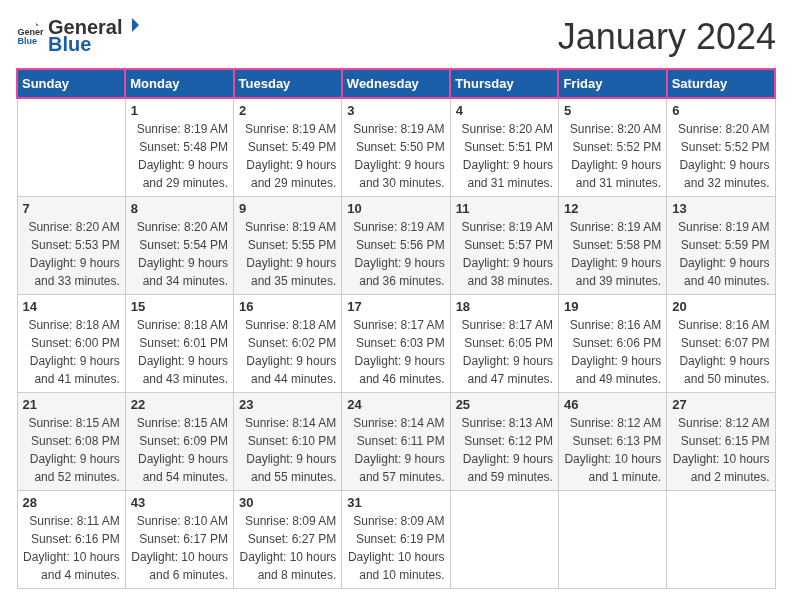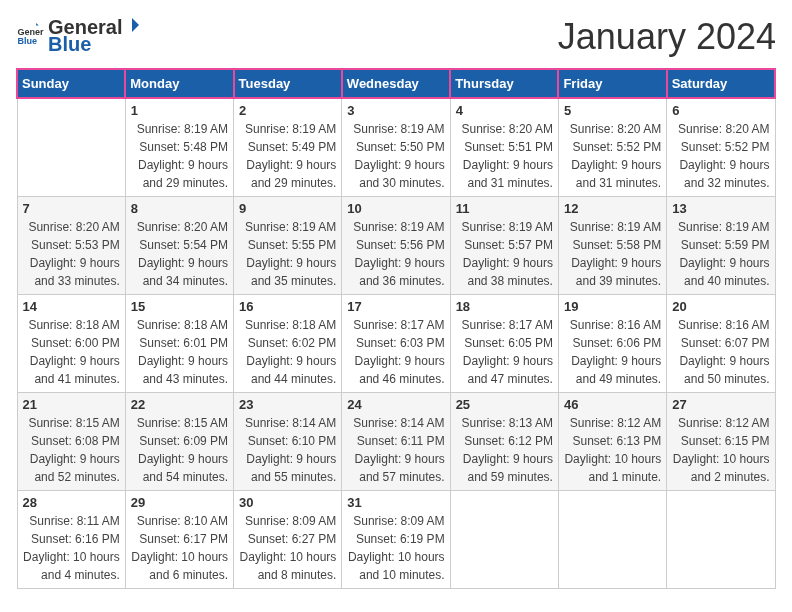--- a/index.html
+++ b/index.html
@@ -346,21 +346,21 @@
       <tr>
         <td>
           <span class="day-number">28</span>
           <div class="day-info">
             <span>Sunrise: 8:11 AM</span><br>
             <span>Sunset: 6:16 PM</span><br>
             <span>Daylight: 10 hours and 4 minutes.</span>
           </div>
         </td>
         <td>
-          <span class="day-number">29</span>
+          <span class="day-number">43</span>
           <div class="day-info">
             <span>Sunrise: 8:10 AM</span><br>
             <span>Sunset: 6:17 PM</span><br>
             <span>Daylight: 10 hours and 6 minutes.</span>
           </div>
         </td>
         <td>
           <span class="day-number">30</span>
           <div class="day-info">
             <span>Sunrise: 8:09 AM</span><br>

